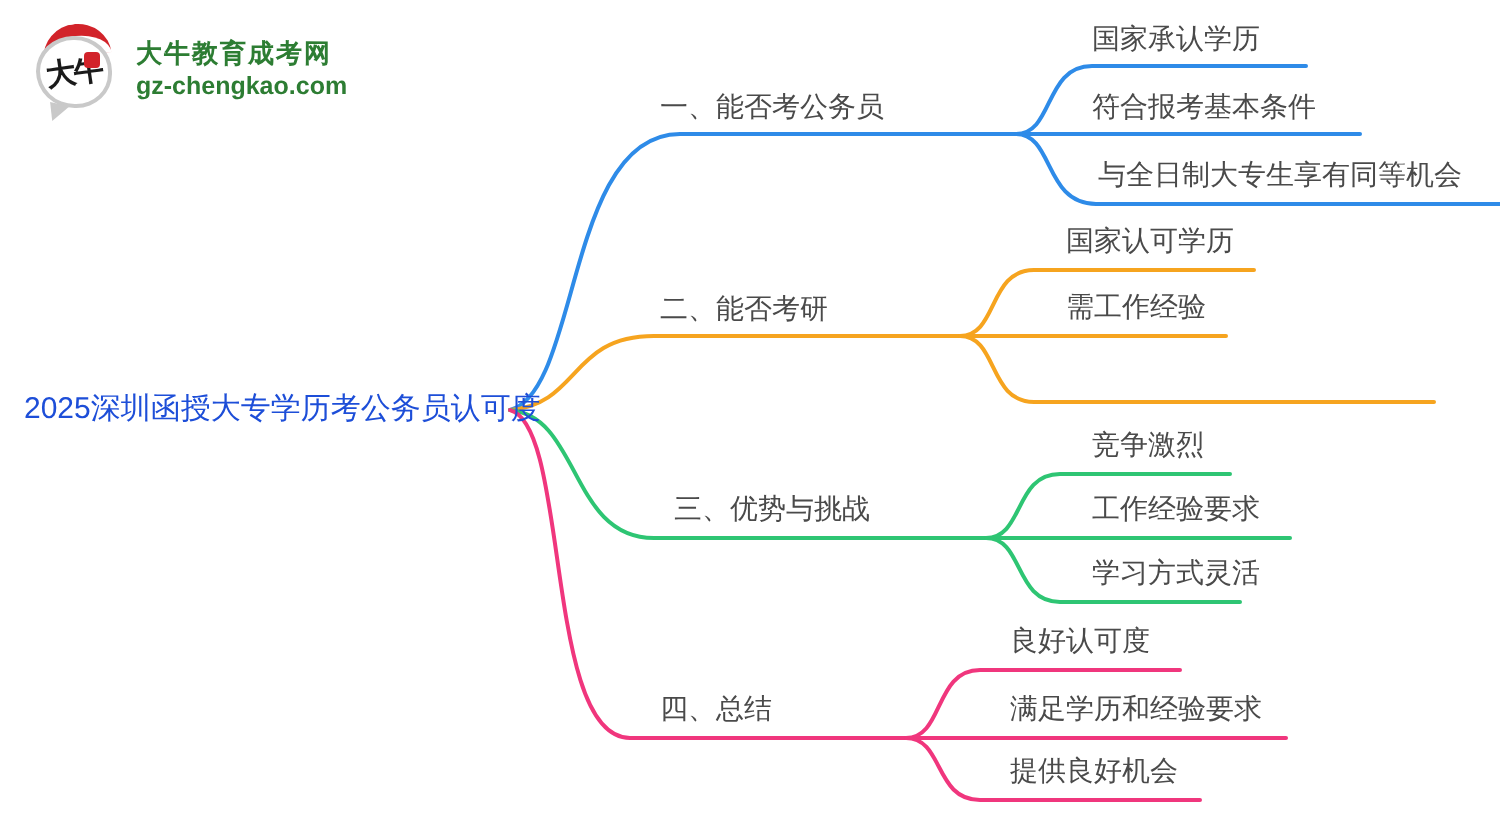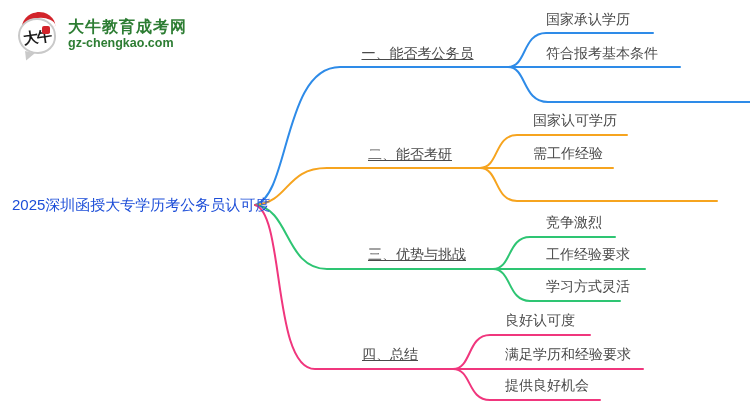--- a/index.html
+++ b/index.html
@@ -17,27 +17,27 @@
     background:#fff; border:2px solid #c9c9c9; border-radius:50% 50% 48% 52%;
     display:flex; align-items:center; justify-content:center; }
   .logo-bubble-tail { position:absolute; left:12px; top:42px; width:0; height:0;
     border-left:3px solid transparent; border-right:7px solid transparent;
     border-top:9px solid #c9c9c9; transform:rotate(12deg); }
   .logo-chars { font-weight:bold; font-size:15px; line-height:15px; color:#1a1a1a;
     letter-spacing:-1px; transform:rotate(-8deg); }
   .logo-seal { position:absolute; right:4px; top:6px; width:8px; height:8px;
     background:#d2232a; border-radius:2px; }
   .logo-text { margin-left:6px; padding-top:8px; }
-  .logo-title { font-size:16px; font-weight:bold; color:#2d7d33; letter-spacing:1px; line-height:18px; }
+  .logo-title { font-size:13px; font-weight:bold; color:#2d7d33; letter-spacing:1px; line-height:18px; }
   .logo-domain { font-size:12.5px; font-weight:bold; color:#2d7d33; line-height:15px; }
 
   
   .node { position:absolute; color:#4a4a4a; white-space:nowrap; font-size:14px; line-height:17px; }
   .root-node { left:12px; top:196px; font-size:15px; color:#1d4ed8; }
-  .blabel { text-align:center;text-decoration:underline; }
+  .blabel { text-align:left; }
   .b1-label { left:330px; top:45px;  width:175px; }
   .b2-label { left:330px; top:146px; width:160px; }
   .b3-label { left:337px; top:246px; width:160px; }
   .b4-label { left:330px; top:346px; width:120px; }
 
   .b1-c1 { left:546px; top:11px; }
   .b1-c2 { left:546px; top:45px; }
   .b1-c3 { left:549px; top:79px; }
   .b2-c1 { left:533px; top:112px; }
   .b2-c2 { left:533px; top:145px;text-align:center; }
@@ -105,20 +105,21 @@
 
   <div class="node root-node">2025深圳函授大专学历考公务员认可度</div>
 
   <div class="node blabel b1-label">一、能否考公务员</div>
   <div class="node blabel b2-label">二、能否考研</div>
   <div class="node blabel b3-label">三、优势与挑战</div>
   <div class="node blabel b4-label">四、总结</div>
 
   <div class="node b1-c1">国家承认学历</div>
   <div class="node b1-c2">符合报考基本条件</div>
+  <div class="node b1-c3">与全日制大专生享有同等机会</div>
 
   <div class="node b2-c1">国家认可学历</div>
   <div class="node b2-c2">需工作经验</div>
 
   <div class="node b3-c1">竞争激烈</div>
   <div class="node b3-c2">工作经验要求</div>
   <div class="node b3-c3">学习方式灵活</div>
 
   <div class="node b4-c1">良好认可度</div>
   <div class="node b4-c2">满足学历和经验要求</div>

